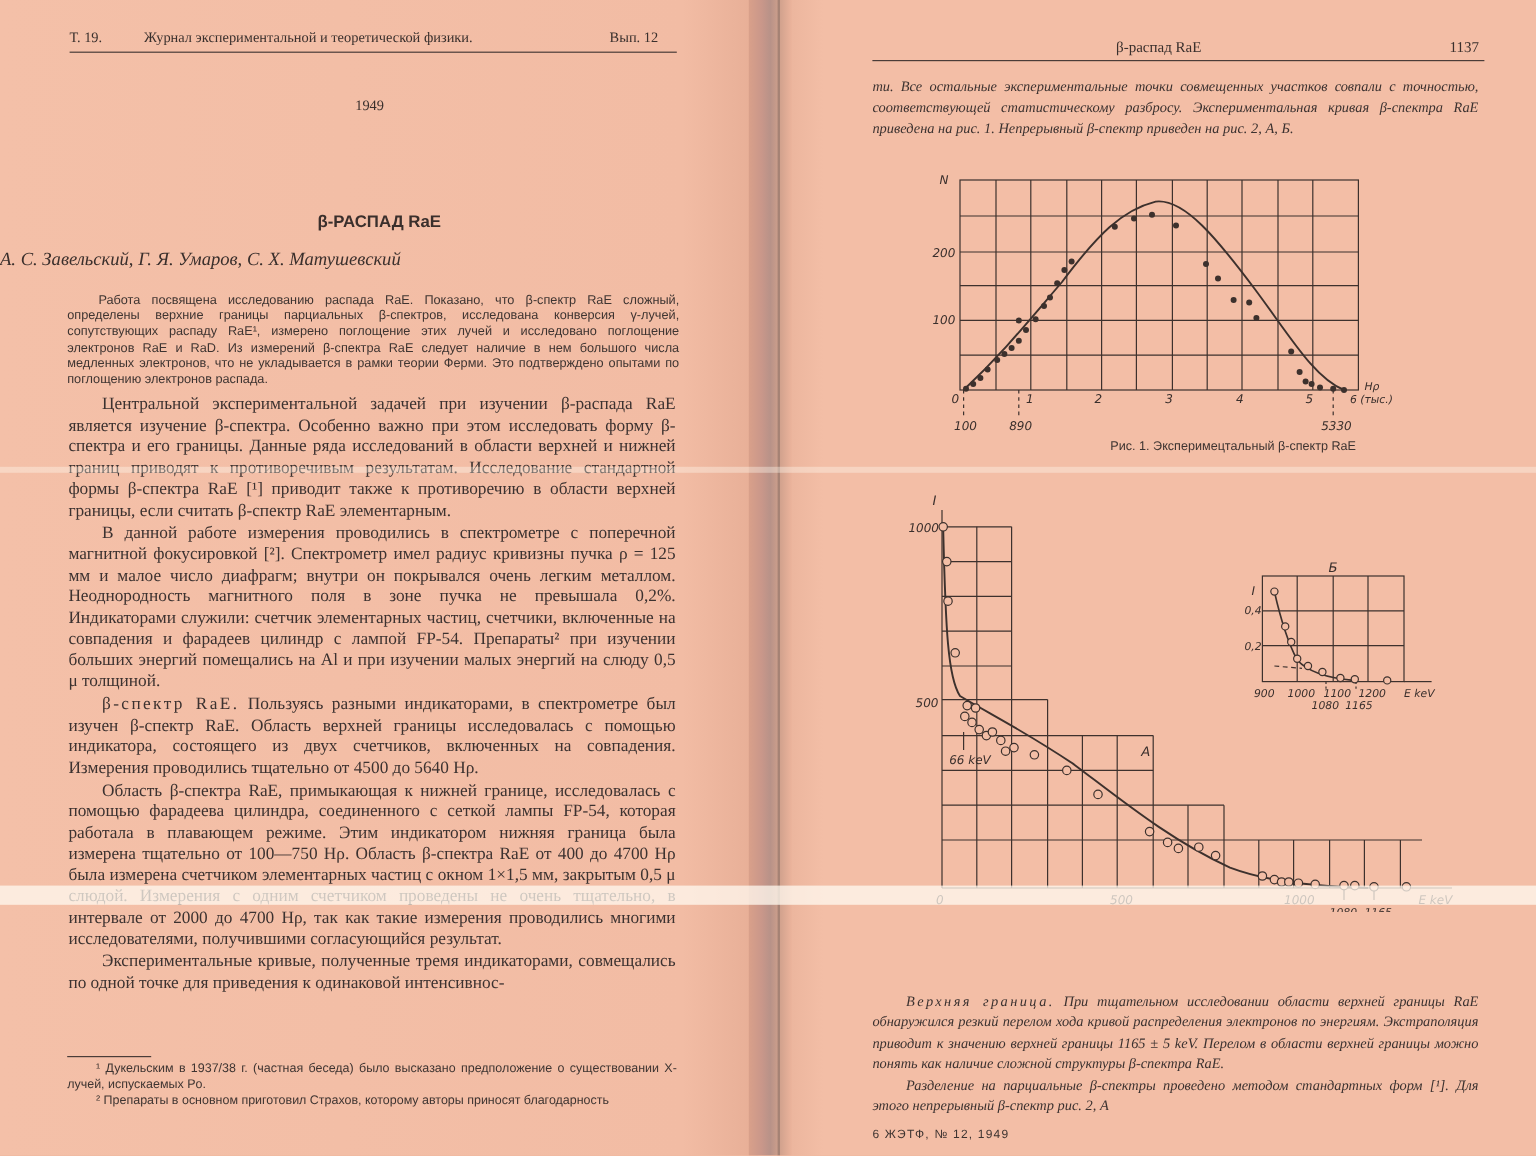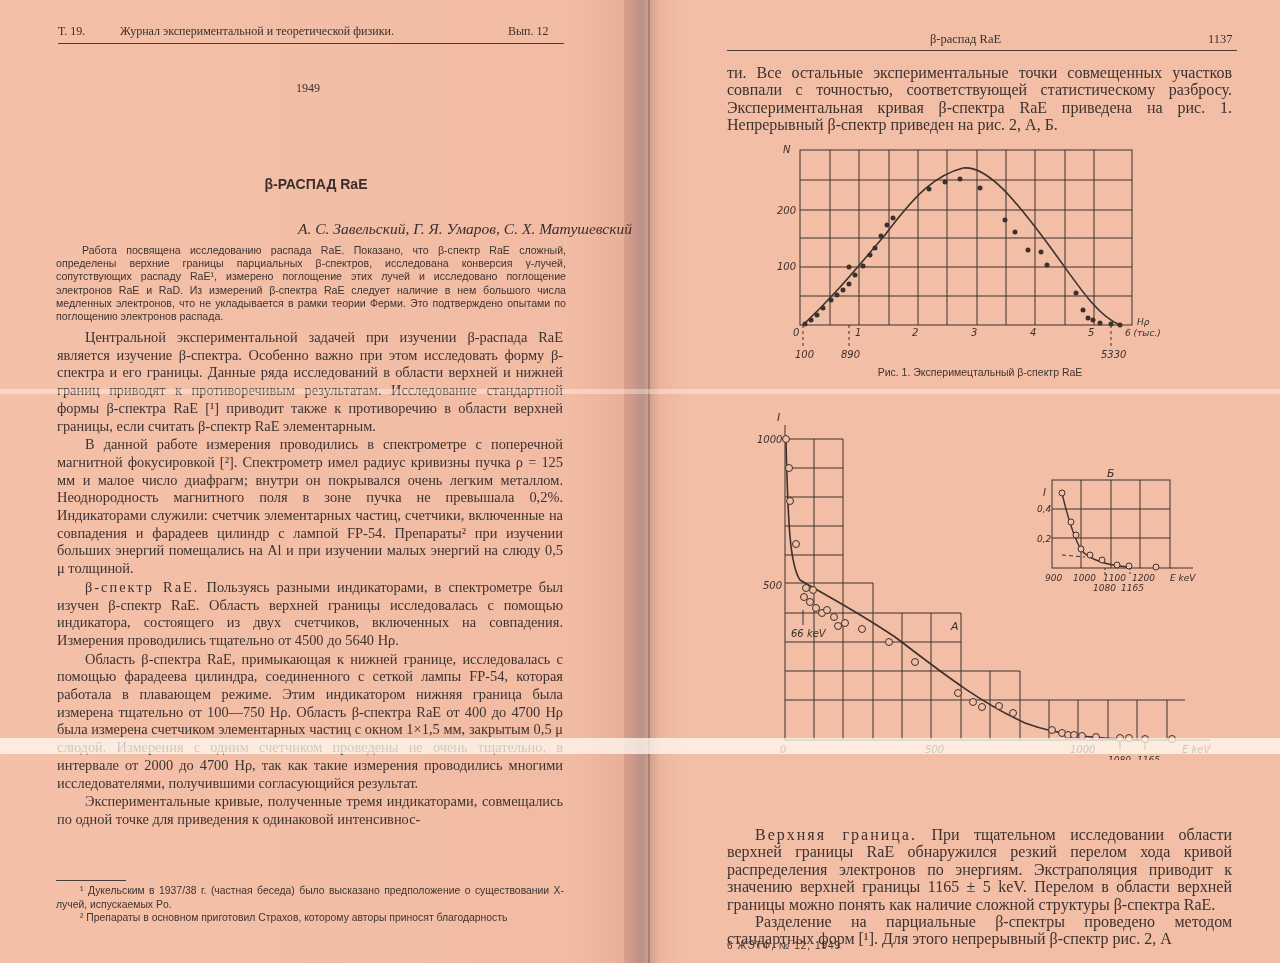--- a/index.html
+++ b/index.html
@@ -8,31 +8,31 @@
   .page{position:absolute;top:0;height:963px;background:#f3bda5;}
   .page-left{left:0;width:632px;background:linear-gradient(90deg,#f4c0a8 0%,#f2bca4 90%,#e7ae96 100%);}
   .page-right{left:648px;width:632px;background:linear-gradient(90deg,#e9b29a 0%,#f3bea6 6%,#f3bea6 100%);}
   .gutter{position:absolute;left:624px;top:0;width:36px;height:963px;
           background:linear-gradient(90deg,#d9a08a 0%,#c9978a 30%,#b89288 50%,#cfa08c 70%,#ecb49c 100%);}
   .gutter-line{position:absolute;left:648px;top:0;width:2px;height:963px;background:#8a6f66;opacity:.6;}
   .band{position:absolute;left:0;width:1280px;background:rgba(255,250,240,.75);}
   .hdr{position:absolute;font-size:12px;color:#3a302d;}
   .rule{position:absolute;height:1px;background:#4a3c38;}
   .title{position:absolute;left:0;width:632px;text-align:center;font-family:"Liberation Sans","DejaVu Sans",sans-serif;font-weight:bold;font-size:14px;top:176px;color:#3a2f2c;}
-  .authors{position:absolute;left:0;width:632px;text-align:right;font-style:italic;font-size:15.5px;top:208px;margin-top:12px;}
+  .authors{position:absolute;left:0;width:632px;text-align:left;font-style:italic;font-size:15.5px;top:208px;}
   .abstract{position:absolute;left:56px;width:510px;top:244px;font-family:"Liberation Sans","DejaVu Sans",sans-serif;font-size:10.6px;line-height:13.2px;text-align:justify;text-indent:26px;color:#3e3431;}
   .body-left{position:absolute;left:56px;width:508px;top:328px;font-size:14.4px;line-height:17.7px;text-align:justify;color:#3c3230;}
   .body-left p{margin:1px;text-indent:28px;}
   .spaced{letter-spacing:2px;}
   .fn-rule{position:absolute;left:56px;top:880px;width:70px;height:1px;background:#4a3c38;}
   .footnotes{position:absolute;left:56px;width:508px;top:884px;font-family:"Liberation Sans","DejaVu Sans",sans-serif;font-size:10.4px;line-height:13.5px;text-align:justify;color:#3e3431;}
   .footnotes p{margin:0;text-indent:24px;}
-  .body-right{position:absolute;left:727px;width:505px;font-size:16px;line-height:17.4px;text-align:justify;color:#3c3230;}
+  .body-right{position:absolute;left:727px;width:505px;font-size:12px;line-height:17.4px;text-align:justify;color:#3c3230;font-style:italic;}
   .body-right p{margin:0;text-indent:28px;}
-  .caption{position:absolute;font-family:"Liberation Sans","DejaVu Sans",sans-serif;font-size:10.5px;text-align:center;color:#3e3431;}
+  .caption{position:absolute;font-family:"Liberation Sans","DejaVu Sans",sans-serif;font-size:10.5px;text-align:right;color:#3e3431;}
   .sig{position:absolute;left:727px;top:940px;font-family:"Liberation Sans","DejaVu Sans",sans-serif;font-size:10px;letter-spacing:1px;color:#3e3431;}
   svg text{font-family:"DejaVu Sans",sans-serif;font-style:italic;fill:#3a2f2c;}
 </style>
 </head>
 <body>
 
 <div class="page page-left"></div>
 <div class="page page-right"></div>
 <div class="gutter"></div>
 <div class="gutter-line"></div>

